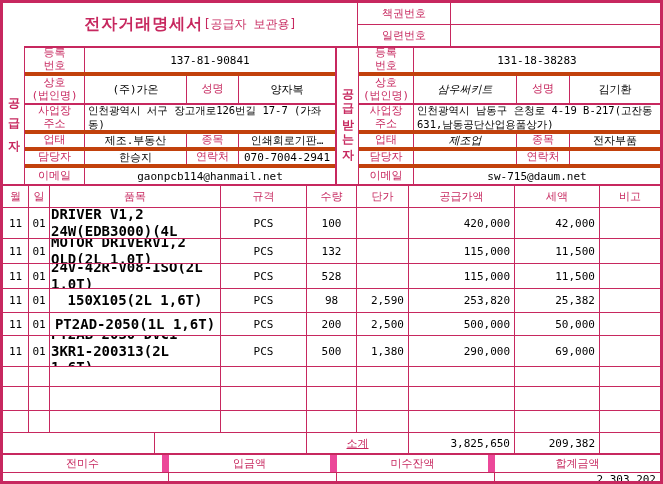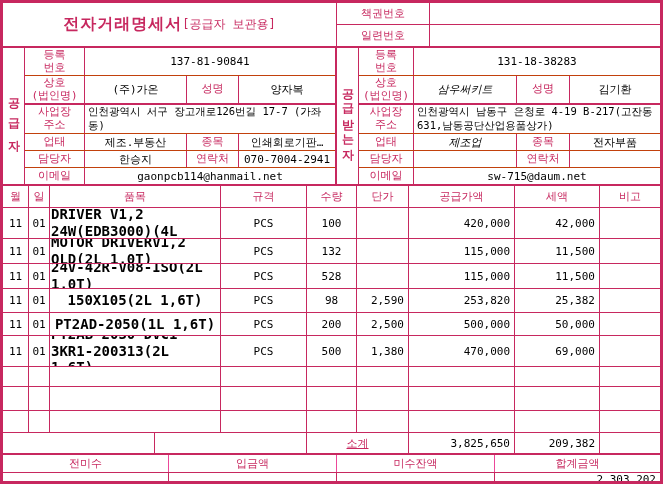--- a/index.html
+++ b/index.html
@@ -5,21 +5,21 @@
   * { margin:0; padding:0; box-sizing:border-box; }
   html,body { background:#e8e8e8; }
   .doc {
     width:663px; height:484px; background:#ffffff;
     border:3px solid #c7285f; color:#000;
     font-family:"DejaVu Sans Mono","DejaVu Sans","Liberation Sans",sans-serif;
     font-size:11px; display:flex; flex-direction:column; overflow:hidden;
     position:relative;
   }
   
-  .top-strip { display:flex; height:45px; border-bottom:2px solid #c7285f; flex:0 0 auto; }
+  .top-strip { display:flex; height:45px; border-bottom:2px solid #c7285f; flex:0 0 auto;margin-left:21px; }
   .title-cell { width:334px; display:flex; align-items:center; justify-content:center;
     border-right:1px solid #c7285f; }
   .title-main { font-weight:bold; font-size:16px; color:#c7285f; letter-spacing:1px; }
   .title-sub { font-size:12px; color:#c7285f;text-align:right; }
   .docnum { flex:1; display:flex; flex-direction:column; }
   .docnum-row { flex:1; display:flex; }
   .docnum-row + .docnum-row { border-top:1px solid #c7285f; }
   .docnum-label { width:93px; display:flex; align-items:center; justify-content:center;
     color:#c7285f; border-right:1px solid #c7285f; }
   .docnum-value { flex:1; }
@@ -27,21 +27,21 @@
   .info { display:flex; height:138px; border-bottom:2px solid #c7285f; flex:0 0 auto; }
   .half { display:flex; }
   .half.left { width:334px; border-right:2px solid #c7285f; }
   .half.right { flex:1; }
   .side-label { width:22px; border-right:1px solid #c7285f; display:flex;
     align-items:center; justify-content:center; writing-mode:vertical-rl;
     text-orientation:upright; color:#c7285f; font-weight:bold; font-size:12px; }
   .side-label.sp3 { letter-spacing:9px; text-indent:9px; }
   .side-label.sp5 { letter-spacing:3px; text-indent:3px; }
   .irows { flex:1; display:flex; flex-direction:column; }
-  .irow { display:flex; border-bottom:1px solid #c2410c; }
+  .irow { display:flex; border-bottom:4px solid #c2410c; }
   .irow:last-child { border-bottom:none; }
   .irow.thick { border-bottom:2px solid #c7285f; }
   .h28{height:28px;} .h29{height:29px;} .h17{height:17px;} .hfill{flex:1;}
   .ilabel { color:#c7285f; display:flex; align-items:center; justify-content:center;
     text-align:center; border-right:1px solid #c7285f; white-space:pre-line; line-height:1.15; }
   .ilabel.w60 { width:60px; } .ilabel.w55 { width:55px; }
   .ilabel.w52 { width:52px; } .ilabel.w53 { width:53px; }
   .ival { display:flex; align-items:center; justify-content:center; text-align:right;
     border-right:1px solid #c7285f; overflow:hidden; }
   .ival.w102 { width:102px; } .ival.w103 { width:103px;font-style:italic; }
@@ -65,21 +65,21 @@
     height:22px; border-bottom:2px solid #c7285f; flex:0 0 auto; }
   .subtotal > div { border-right:1px solid #c7285f; display:flex; align-items:center; }
   .subtotal > div:last-child { border-right:none; }
   .subtotal .lbl { justify-content:center; color:#c7285f;text-decoration:underline; }
   .subtotal .num { justify-content:flex-end; padding-right:4px; }
   
   .footer-labels, .footer-values { display:grid; grid-template-columns:166px 168px 158px 1fr;
     flex:0 0 auto; }
   .footer-labels { height:18px; border-bottom:1px solid #c7285f; }
   .footer-values { flex:1; }
-  .footer-labels > div { border-right:1px solid #ec4899; display:flex; align-items:center;
+  .footer-labels > div { border-right:7px solid #ec4899; display:flex; align-items:center;
     justify-content:center; color:#c7285f; }
   .footer-labels > div:last-child { border-right:none; }
   .footer-values > div { border-right:1px solid #c7285f; display:flex; align-items:center;
     justify-content:flex-end; padding-right:4px; }
   .footer-values > div:last-child { border-right:none; }
 </style>
 </head>
 <body>
 
 <div class="doc">
@@ -249,21 +249,21 @@
     <div class="num">50,000</div>
     <div></div>
   </div>
   <div class="grid r6">
     <div>11</div>
     <div>01</div>
     <div class="item">PT2AB-2030 DVC1-3KR1-200313(2L 1,6T)</div>
     <div>PCS</div>
     <div>500</div>
     <div class="num">1,380</div>
-    <div class="num">470,000</div>
+    <div class="num">290,000</div>
     <div class="num">69,000</div>
     <div></div>
   </div>
   <div class="grid re1">
     <div></div>
     <div></div>
     <div class="item"></div>
     <div></div>
     <div></div>
     <div class="num"></div>

